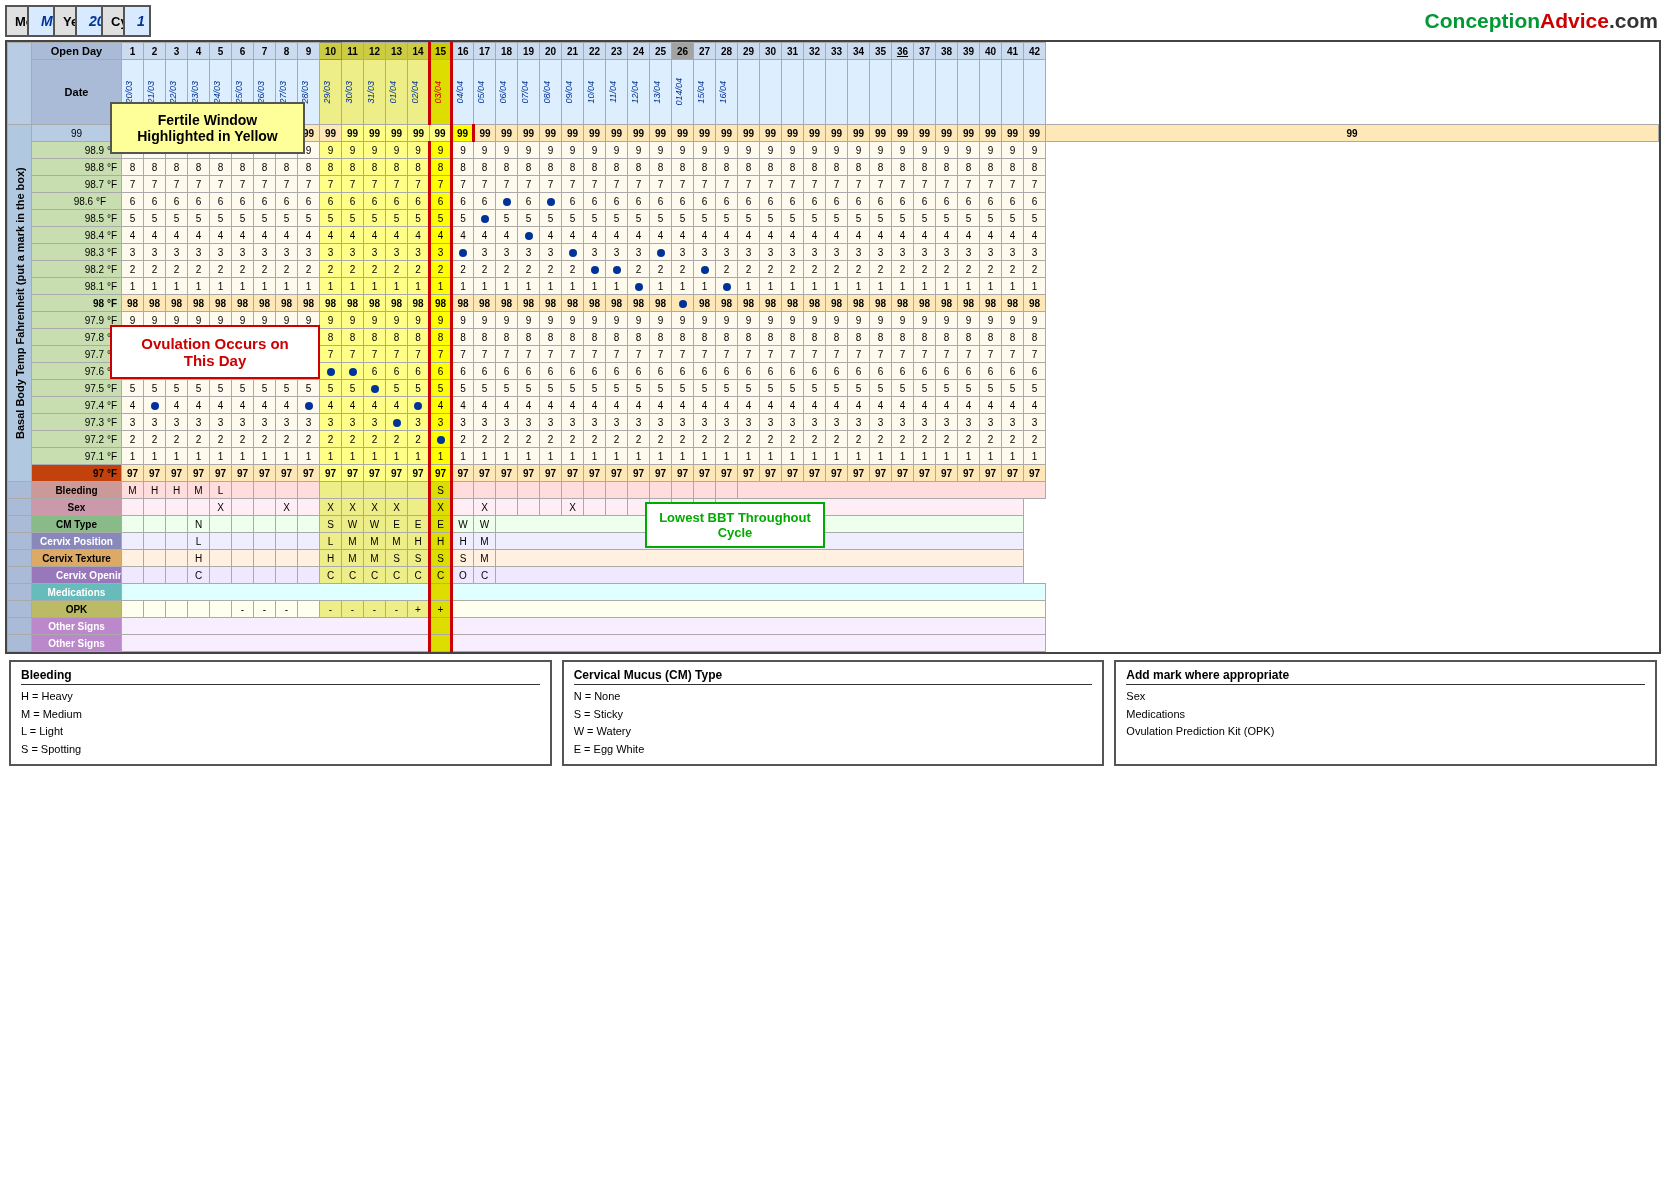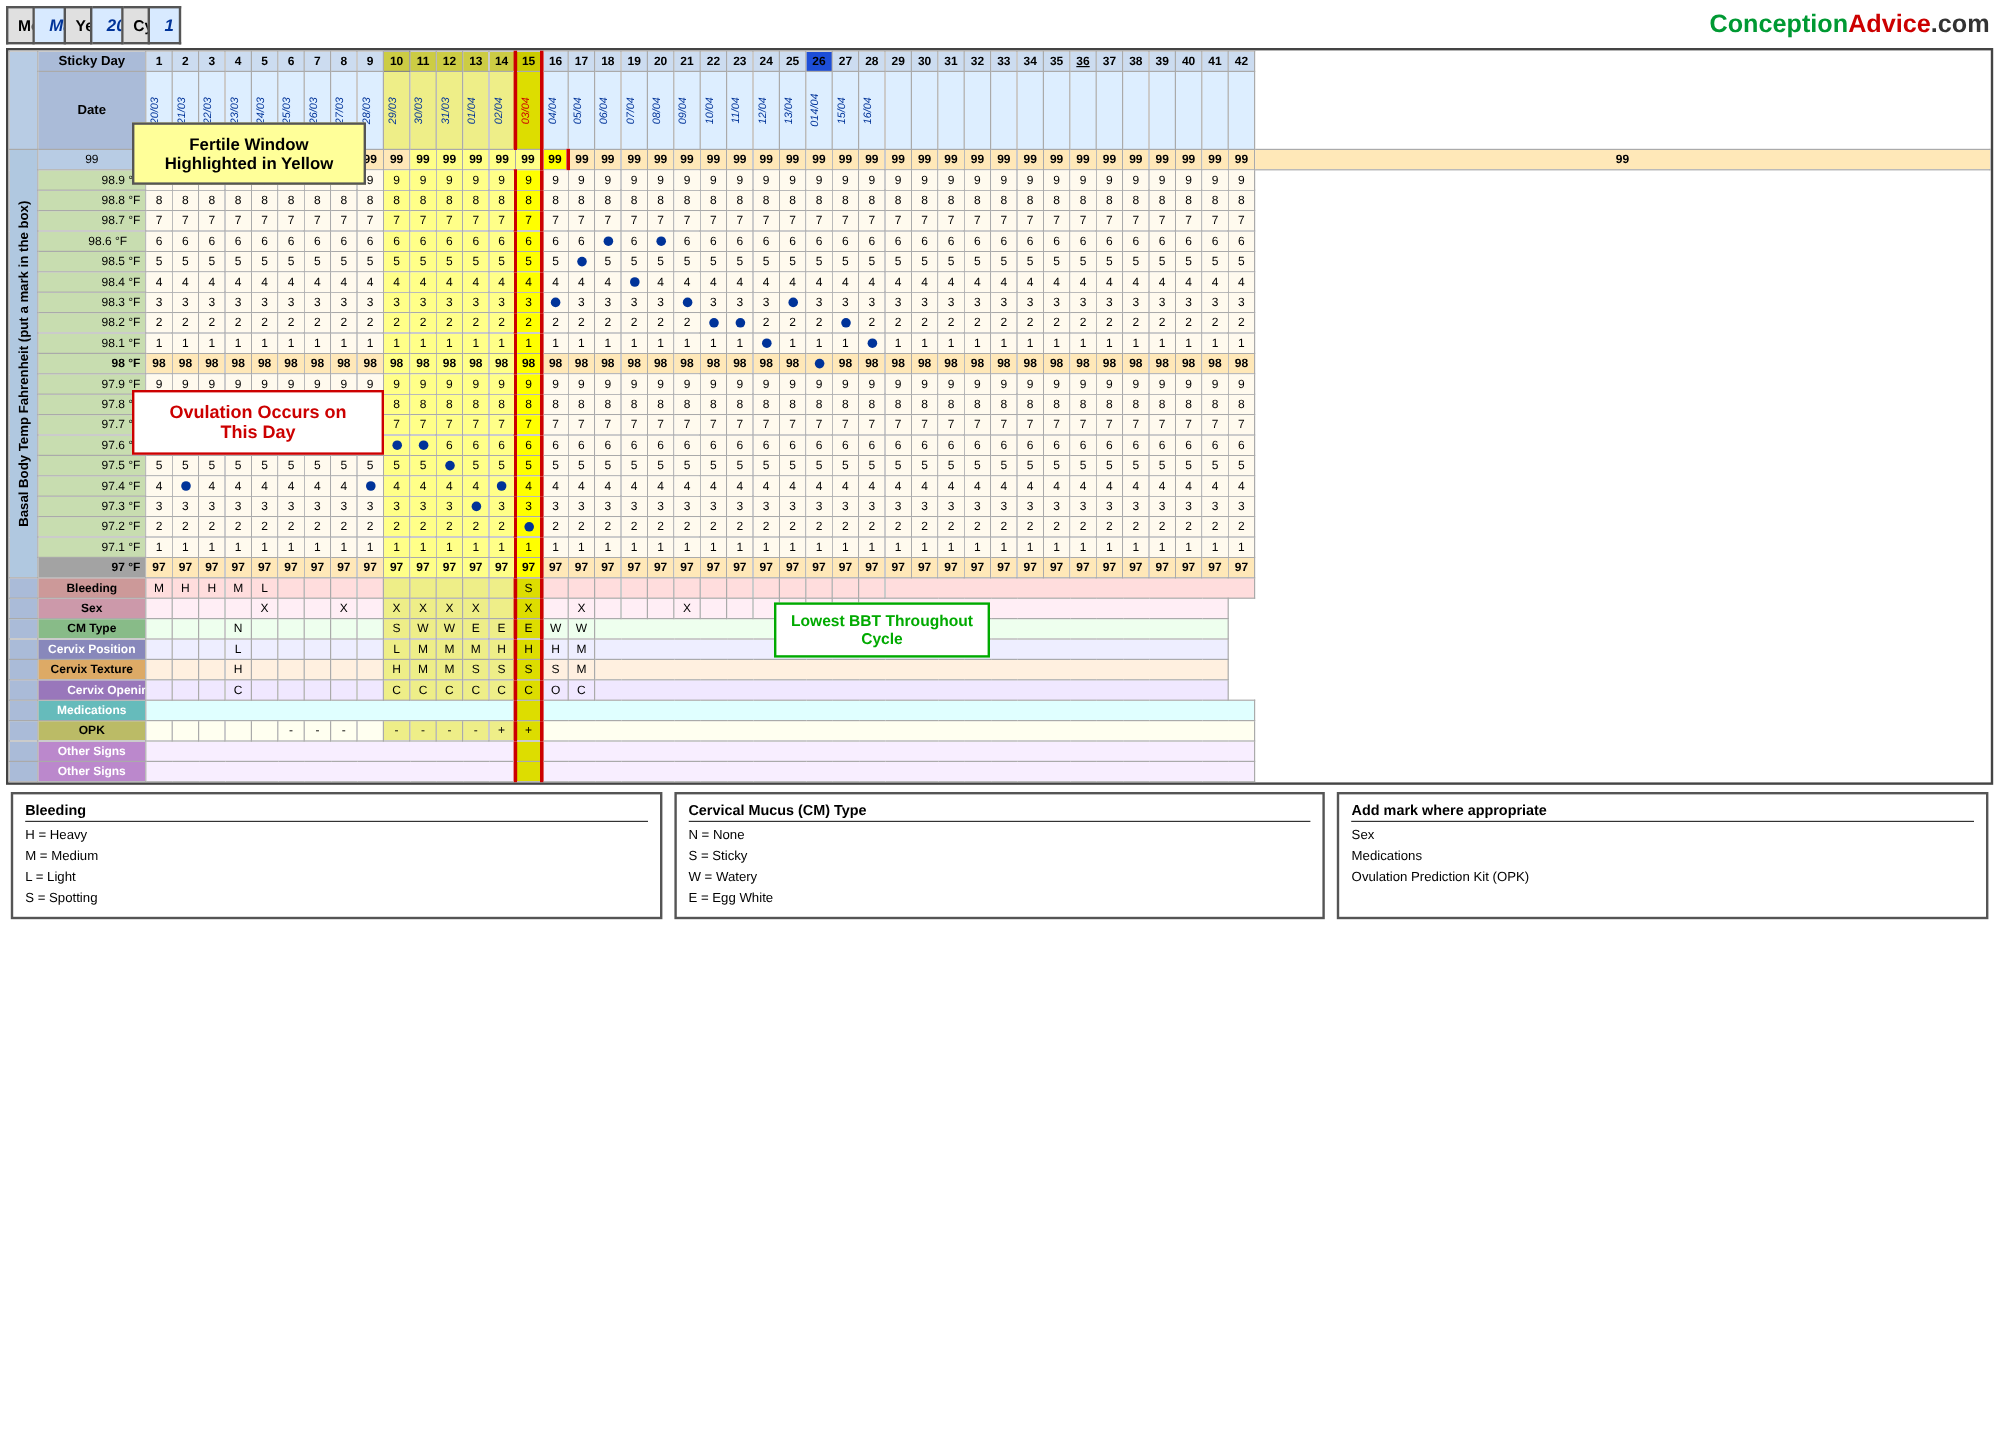--- a/index.html
+++ b/index.html
@@ -77,21 +77,21 @@
     <div style="top:462px; left:640px; position:absolute; background:white; border:2.5px solid #00aa00; padding:6px 10px; font-size:13px; font-weight:bold; text-align:center; color:#00aa00; z-index:20; width:180px;">
       <span>Lowest BBT Throughout Cycle</span>
     </div>
 
     <div style="overflow-x:auto; border:2px solid #444;">
       <table class="main-chart" id="main-chart" style="border-collapse:collapse; font-size:10px;">
 
         <tbody>
             <tr>
           <td style="background:#b8cce4; font-weight:bold; font-size:11px; width:24px; min-width:24px;" rowspan="2"></td>
-          <td style="background:#aabbd8; font-weight:bold; font-size:11px; width:90px; min-width:90px; text-align:center;">Sticky Day</td>
+          <td style="background:#aabbd8; font-weight:bold; font-size:11px; width:90px; min-width:90px; text-align:center;">Open Day</td>
 
           <td style="background:#ccdcf0; font-weight:bold; width:22px;">1</td>
           <td style="background:#ccdcf0; font-weight:bold; width:22px;">2</td>
           <td style="background:#ccdcf0; font-weight:bold; width:22px;">3</td>
           <td style="background:#ccdcf0; font-weight:bold; width:22px;">4</td>
           <td style="background:#ccdcf0; font-weight:bold; width:22px;">5</td>
           <td style="background:#ccdcf0; font-weight:bold; width:22px;">6</td>
           <td style="background:#ccdcf0; font-weight:bold; width:22px;">7</td>
           <td style="background:#ccdcf0; font-weight:bold; width:22px;">8</td>
           <td style="background:#ccdcf0; font-weight:bold; width:22px;">9</td>
@@ -107,21 +107,21 @@
           <td style="background:#ccdcf0; font-weight:bold; width:22px;">16</td>
           <td style="background:#ccdcf0; font-weight:bold; width:22px;">17</td>
           <td style="background:#ccdcf0; font-weight:bold; width:22px;">18</td>
           <td style="background:#ccdcf0; font-weight:bold; width:22px;">19</td>
           <td style="background:#ccdcf0; font-weight:bold; width:22px;">20</td>
           <td style="background:#ccdcf0; font-weight:bold; width:22px;">21</td>
           <td style="background:#ccdcf0; font-weight:bold; width:22px;">22</td>
           <td style="background:#ccdcf0; font-weight:bold; width:22px;">23</td>
           <td style="background:#ccdcf0; font-weight:bold; width:22px;">24</td>
           <td style="background:#ccdcf0; font-weight:bold; width:22px;">25</td>
-          <td style="background:#1d4ed8; font-weight:bold; width:22px;">26</td>
+          <td style="background:#a3a3a3; font-weight:bold; width:22px;">26</td>
           <td style="background:#ccdcf0; font-weight:bold; width:22px;">27</td>
           <td style="background:#ccdcf0; font-weight:bold; width:22px;">28</td>
           <td style="background:#ccdcf0; font-weight:bold; width:22px;">29</td>
           <td style="background:#ccdcf0; font-weight:bold; width:22px;">30</td>
           <td style="background:#ccdcf0; font-weight:bold; width:22px;">31</td>
           <td style="background:#ccdcf0; font-weight:bold; width:22px;">32</td>
           <td style="background:#ccdcf0; font-weight:bold; width:22px;">33</td>
           <td style="background:#ccdcf0; font-weight:bold; width:22px;">34</td>
           <td style="background:#ccdcf0; font-weight:bold; width:22px;">35</td>
           <td style="background:#ccdcf0; font-weight:bold; width:22px;text-decoration:underline;">36</td>
@@ -1136,21 +1136,21 @@
               <td style="background: rgb(255, 250, 238); font-size: 10px; position: relative;">1</td>
               <td style="background: rgb(255, 250, 238); font-size: 10px; position: relative;">1</td>
               <td style="background: rgb(255, 250, 238); font-size: 10px; position: relative;">1</td>
               <td style="background: rgb(255, 250, 238); font-size: 10px; position: relative;">1</td>
               <td style="background: rgb(255, 250, 238); font-size: 10px; position: relative;">1</td>
               <td style="background: rgb(255, 250, 238); font-size: 10px; position: relative;">1</td>
               <td style="background: rgb(255, 250, 238); font-size: 10px; position: relative;">1</td>
               <td style="background: rgb(255, 250, 238); font-size: 10px; position: relative;">1</td>
             </tr>
         <tr id="bbt-97-row">
-              <td style="background: #a3a3a3; font-size: 10px; text-align: right; padding-right: 4px; width: 90px; min-width: 90px; white-space: nowrap; font-weight: bold;">97 °F</td>
+              <td style="background: #c2410c; font-size: 10px; text-align: right; padding-right: 4px; width: 90px; min-width: 90px; white-space: nowrap; font-weight: bold;">97 °F</td>
               <td style="background: rgb(255, 232, 184); font-size: 10px; position: relative; font-weight: bold;">97</td>
               <td style="background: rgb(255, 232, 184); font-size: 10px; position: relative; font-weight: bold;">97</td>
               <td style="background: rgb(255, 232, 184); font-size: 10px; position: relative; font-weight: bold;">97</td>
               <td style="background: rgb(255, 232, 184); font-size: 10px; position: relative; font-weight: bold;">97</td>
               <td style="background: rgb(255, 232, 184); font-size: 10px; position: relative; font-weight: bold;">97</td>
               <td style="background: rgb(255, 232, 184); font-size: 10px; position: relative; font-weight: bold;">97</td>
               <td style="background: rgb(255, 232, 184); font-size: 10px; position: relative; font-weight: bold;">97</td>
               <td style="background: rgb(255, 232, 184); font-size: 10px; position: relative; font-weight: bold;">97</td>
               <td style="background: rgb(255, 232, 184); font-size: 10px; position: relative; font-weight: bold;">97</td>
               <td style="background: rgb(255, 255, 136); font-size: 10px; position: relative; font-weight: bold;">97</td>

